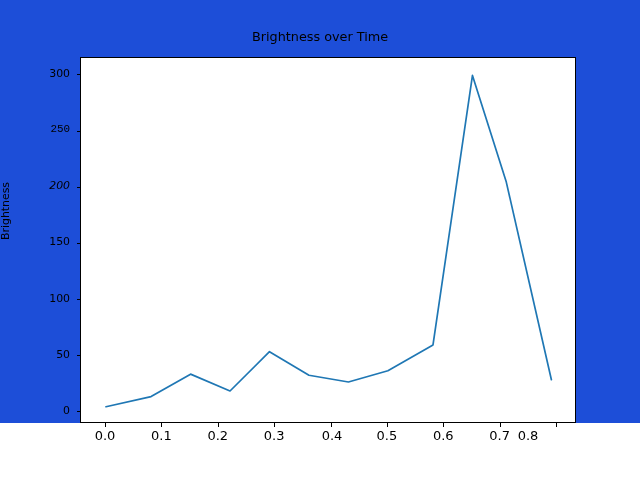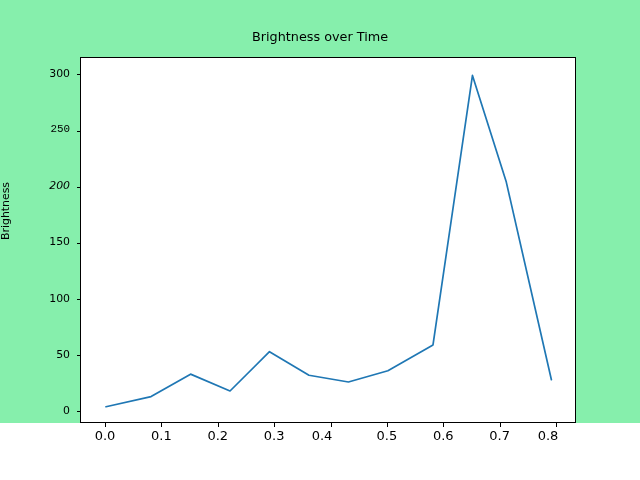--- a/index.html
+++ b/index.html
@@ -10,21 +10,21 @@
   body {
     width: 640px;
     height: 480px;
     font-family: "DejaVu Sans", sans-serif;
     overflow: hidden;
   }
   #figure {
     position: relative;
     width: 640px;
     height: 423px;
-    background: #86efac;
+    background: #1d4ed8;
   }
   #chart-title {
     position: absolute;
     left: 0;
     top: 29px;
     width: 640px;
     text-align: center;
     font-size: 12.8px;
     color: #000000;
     letter-spacing: 0px;
@@ -117,29 +117,29 @@
     </div>
   <div id="x-ticks">
       <div class="tick-label-x" style="left: 74.9776px;">0.0</div>
       <div class="tick-mark x" style="left: 104.978px;"></div>
       <div class="tick-label-x" style="left: 131.36px;">0.1</div>
       <div class="tick-mark x" style="left: 161.36px;"></div>
       <div class="tick-label-x" style="left: 187.743px;">0.2</div>
       <div class="tick-mark x" style="left: 217.743px;"></div>
       <div class="tick-label-x" style="left: 244.126px;">0.3</div>
       <div class="tick-mark x" style="left: 274.126px;"></div>
-      <div class="tick-label-x" style="left: 292px;">0.4</div>
+      <div class="tick-label-x" style="left: 302px;">0.4</div>
       <div class="tick-mark x" style="left: 330.509px;"></div>
       <div class="tick-label-x" style="left: 356.892px;">0.5</div>
       <div class="tick-mark x" style="left: 386.892px;"></div>
       <div class="tick-label-x" style="left: 413.275px;">0.6</div>
       <div class="tick-mark x" style="left: 443.275px;"></div>
       <div class="tick-label-x" style="left: 469.658px;">0.7</div>
       <div class="tick-mark x" style="left: 499.658px;"></div>
-      <div class="tick-label-x" style="left: 518px;">0.8</div>
+      <div class="tick-label-x" style="left: 498px;">0.8</div>
       <div class="tick-mark x" style="left: 556.04px;"></div>
     </div>
 
   <div id="axes-area">
     <svg id="plot-svg" viewBox="0 0 496 366" preserveAspectRatio="none">
       <polyline id="data-line" fill="none" stroke="#1f77b4" stroke-width="1.7" stroke-linejoin="round" stroke-linecap="round" points="24.98,348.71 70.08,338.60 109.55,316.14 149.02,332.98 188.49,293.68 227.96,317.26 267.42,324.00 306.89,312.77 352.00,286.94 391.47,17.41 425.30,124.10 470.40,321.75"></polyline>
     </svg>
   </div>
 
 </div>

